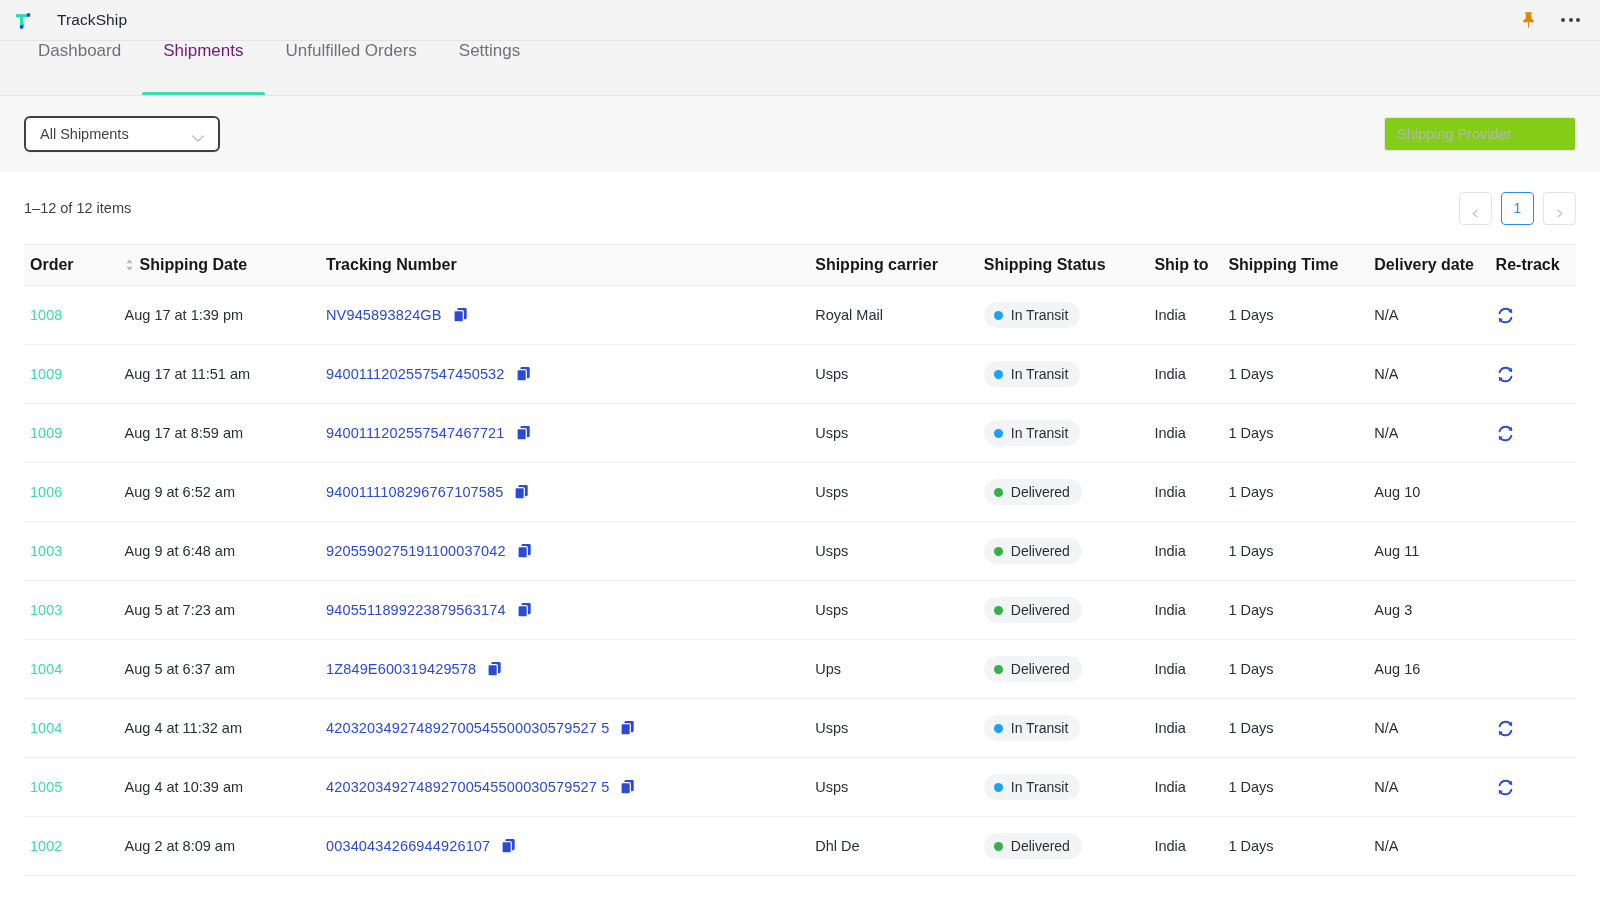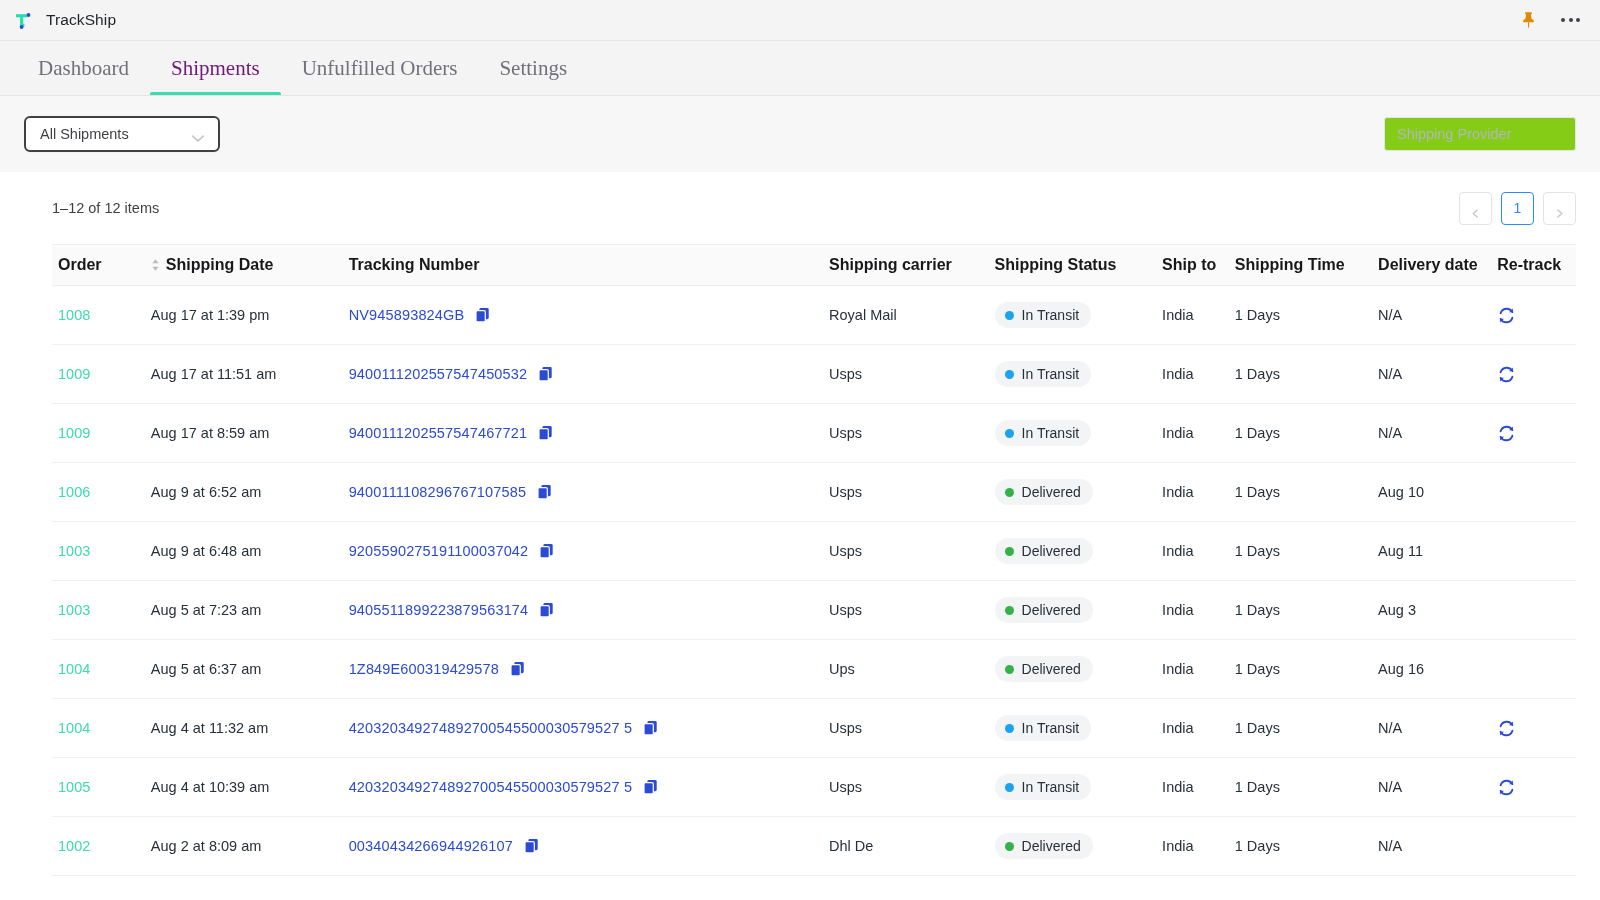--- a/index.html
+++ b/index.html
@@ -15,21 +15,21 @@
   
   .topbar {
     height: 41px;
     background: #f4f4f5;
     border-bottom: 1px solid #e4e4e7;
     display: flex;
     align-items: center;
     padding: 0 14px 0 12px;
     position: relative;
   }
-  .brand { display: flex; align-items: center; gap: 13px; }
+  .brand { display: flex; align-items: center; gap: 24px; }
   .logo-mark { width: 21px; height: 21px; position: relative; display: block; }
   .brand-name {
     font-size: 15.5px;
     color: #1f2328;
     letter-spacing: .1px;
   }
   .topbar-right {
     margin-left: auto;
     display: flex;
     align-items: center;
@@ -53,28 +53,27 @@
     height: 55px;
     background: #f4f4f5;
     border-bottom: 1px solid #e4e4e7;
     display: flex;
     align-items: stretch;
     padding-left: 24px;
     gap: 0;
   }
   .tab {
     display: flex;
-    align-items: center;
+    align-items: flex-start;
     padding: 0 21px;
-    font-size: 21px;
+    font-size: 17px;
     color: #71717a;
     position: relative;
     cursor: pointer;
     white-space: nowrap;
-    font-family: Liberation Serif, serif;
   }
   .tab:first-child { padding-left: 14px; }
   .tab.active { color: #701a75; }
   .tab.active::after {
     content: "";
     position: absolute;
     left: 0; right: 0; bottom: 0;
     height: 3px;
     background: #3ddbb0;
     border-radius: 2px 2px 0 0;
@@ -116,21 +115,21 @@
     border-radius: 3px;
     padding: 0 12px;
     font-size: 14.5px;
     font-family: "Liberation Sans", sans-serif;
     color: #3f3f46;
     outline: none;
   }
   .search-input::placeholder { color: #b4b6bd; }
 
   
-  .content { background: #ffffff; padding: 0 24px; margin-left: 28px; }
+  .content { background: #ffffff; padding: 0 24px; }
   .listmeta {
     height: 72px;
     display: flex;
     align-items: center;
   }
   .items-count { font-size: 14.5px; color: #3f3f46; }
   .pager { margin-left: auto; display: flex; gap: 9px; }
   .pg {
     width: 33px; height: 33px;
     border: 1px solid #e4e4e7;

